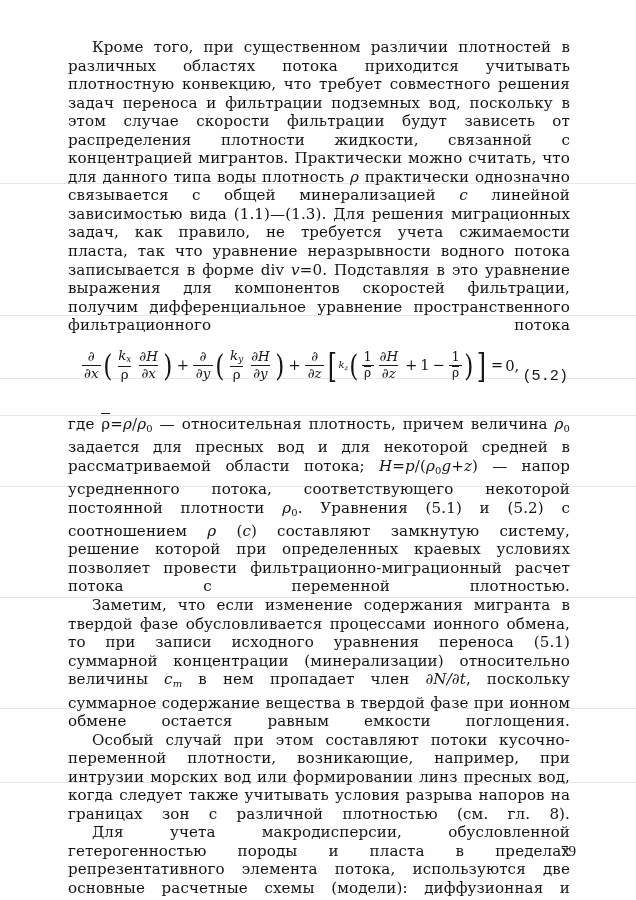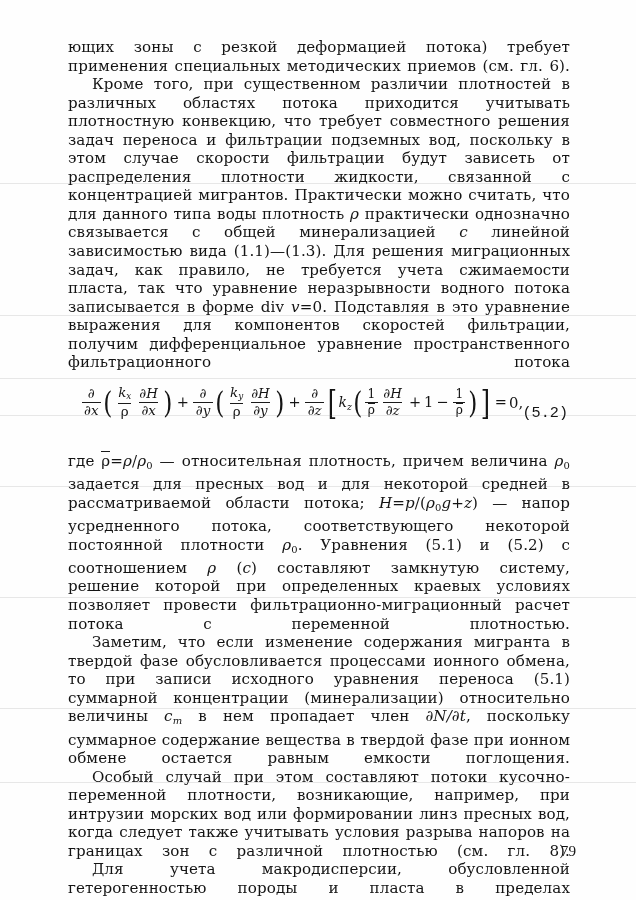--- a/index.html
+++ b/index.html
@@ -159,21 +159,20 @@
     pointer-events: none;
   }
 </style>
 </head>
 <body>
 
 <div id="page">
 
   <div id="textblock">
 
-    <p class="para">ющих зоны с резкой деформацией потока) требует применения специальных методических приемов (см. гл. 6).</p>
 
     <p class="para indent">Кроме того, при существенном различии плотностей в различных областях потока приходится учитывать плотностную конвекцию, что требует совместного решения задач переноса и фильтрации подземных вод, поскольку в этом случае скорости фильтрации будут зависеть от распределения плотности жидкости, связанной с концентрацией мигрантов. Практически можно считать, что для данного типа воды плотность <span class="mi">ρ</span> практически однозначно связывается с общей минерализацией <i>c</i> линейной зависимостью вида (1.1)—(1.3). Для решения миграционных задач, как правило, не требуется учета сжимаемости пласта, так что уравнение неразрывности водного потока записывается в форме div&nbsp;<i>v</i>=0. Подставляя в это уравнение выражения для компонентов скоростей фильтрации, получим дифференциальное уравнение пространственного фильтрационного потока</p>
 
     <div class="eqwrap">
       <div class="eqrow">
 
         <span class="frac">
           <span class="num mi">∂</span>
           <span class="den mi">∂x</span>
         </span>
@@ -215,21 +214,21 @@
 
         <span class="op">+</span>
 
         <span class="frac">
           <span class="num mi">∂</span>
           <span class="den mi">∂z</span>
         </span>
 
         <span class="bigbrack">[</span>
 
-        <span style="font-size:14px;"><i>k</i><span class="sub">z</span></span>
+        <span style="font-size:10px;"><i>k</i><span class="sub">z</span></span>
 
         <span class="bigparen">(</span>
 
         <span class="frac small">
           <span class="num">1</span>
           <span class="den"><span class="rhobar">ρ</span></span>
         </span>
 
         <span class="frac">
           <span class="num mi">∂H</span>

